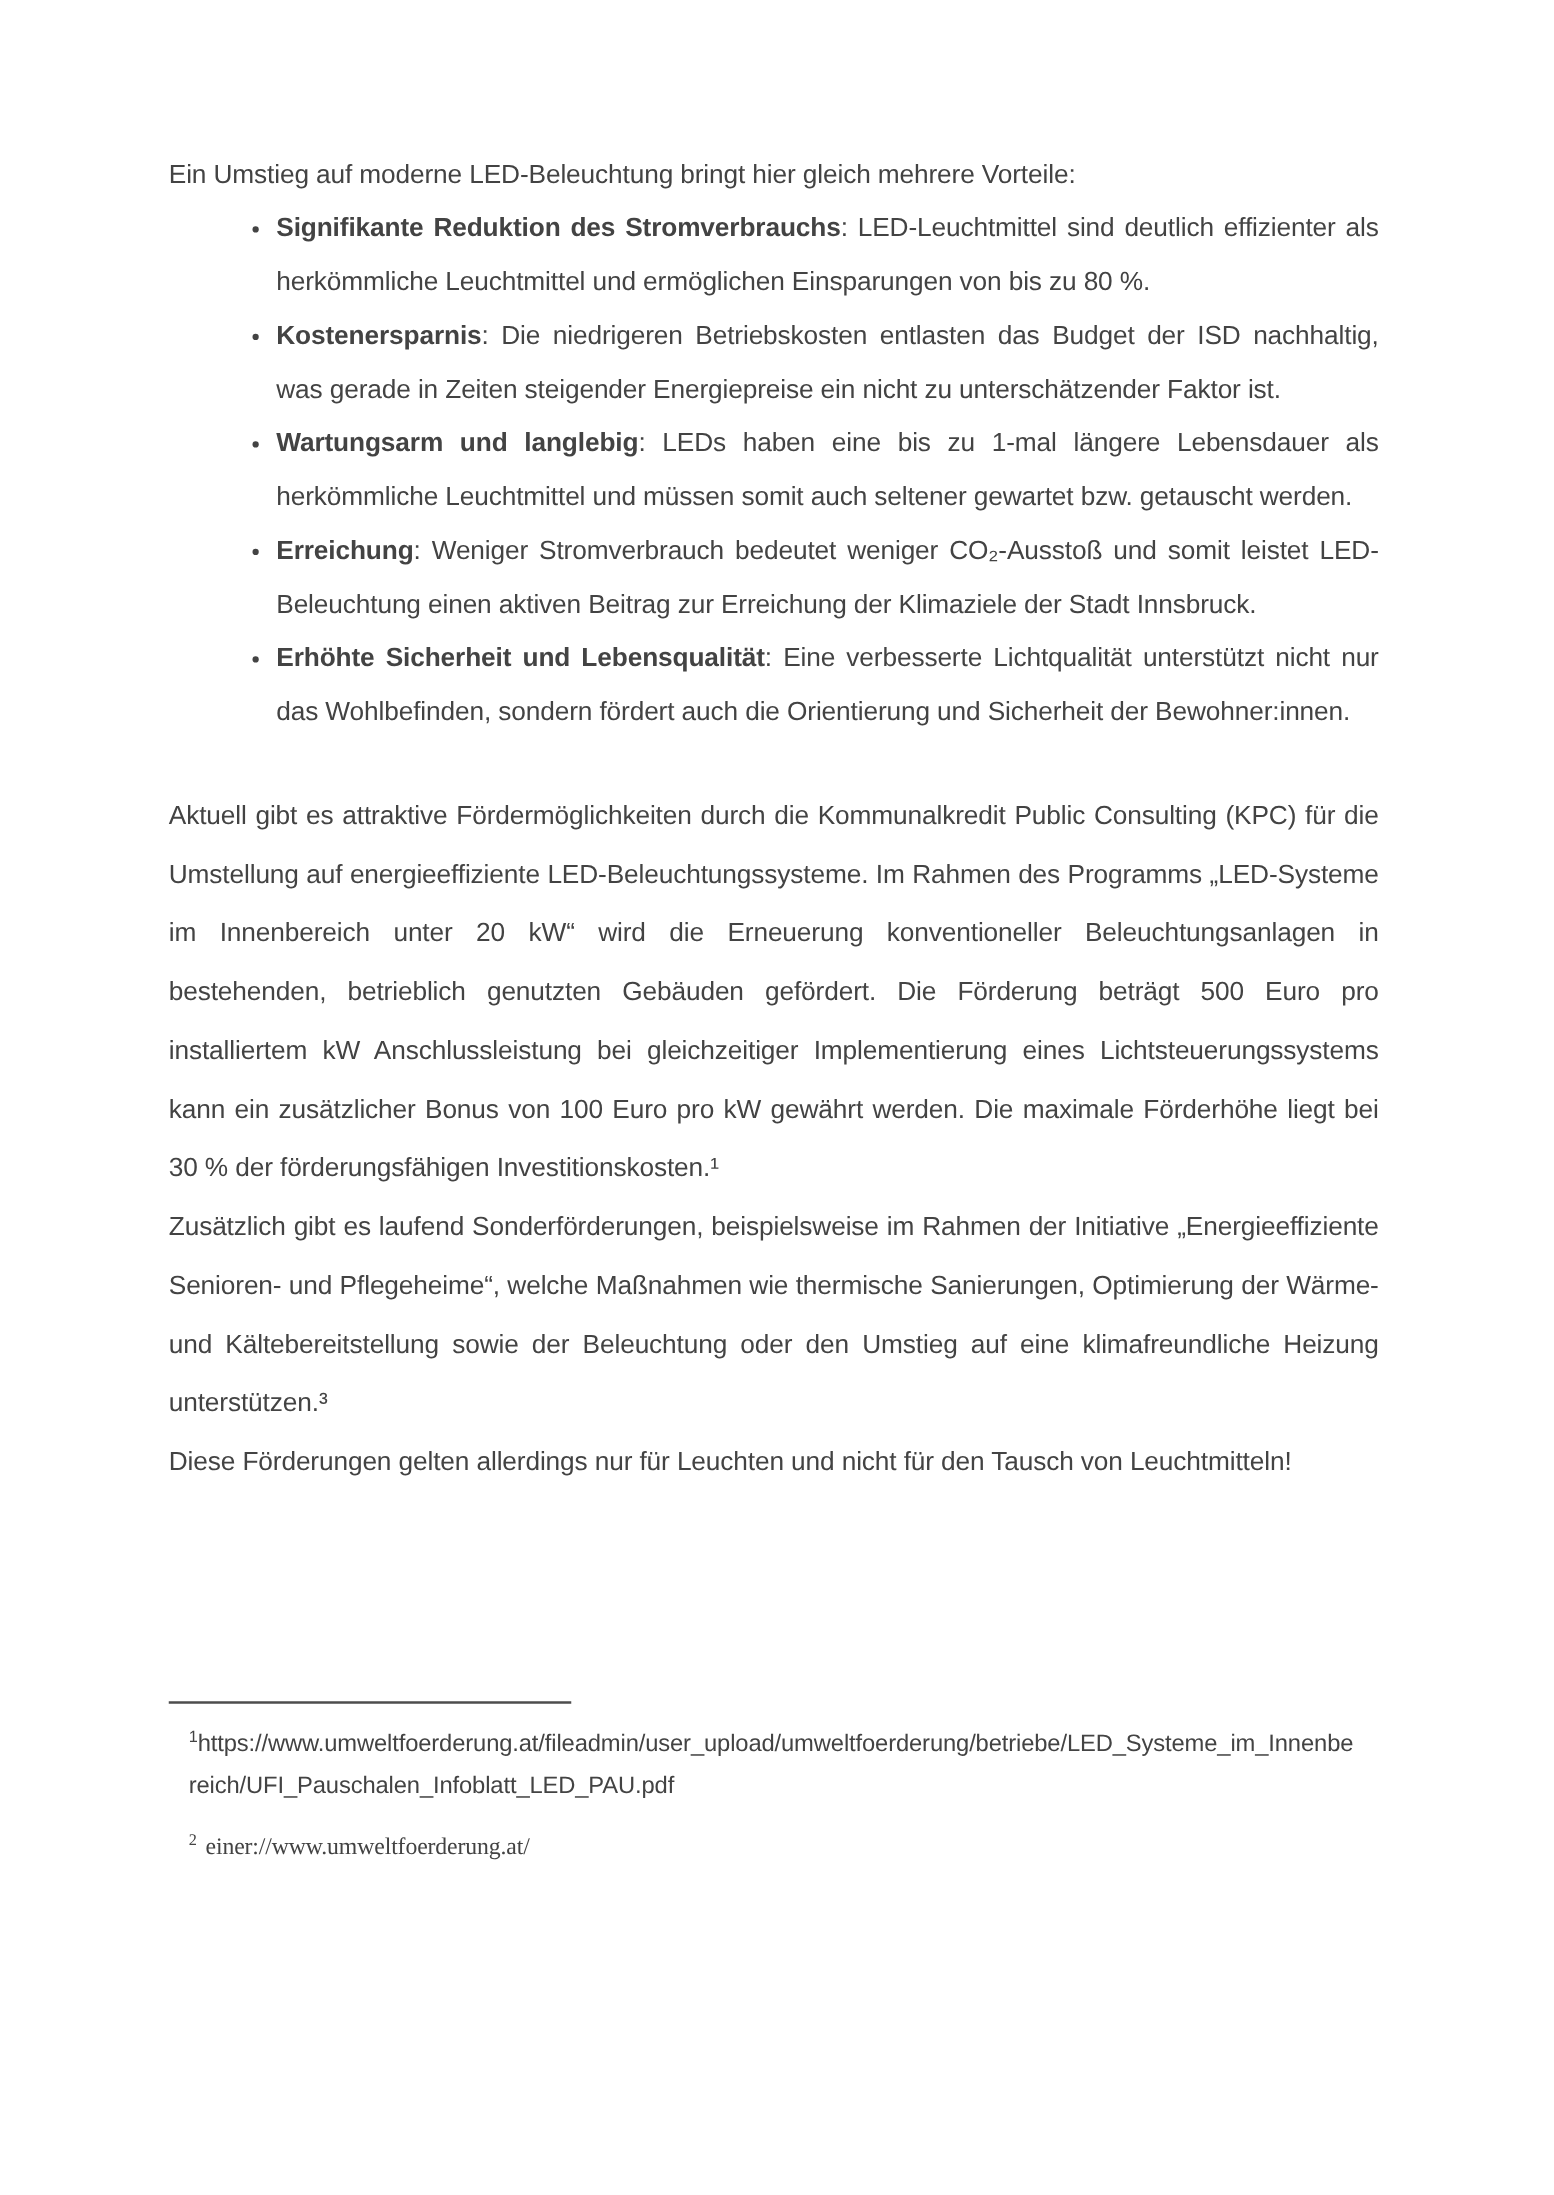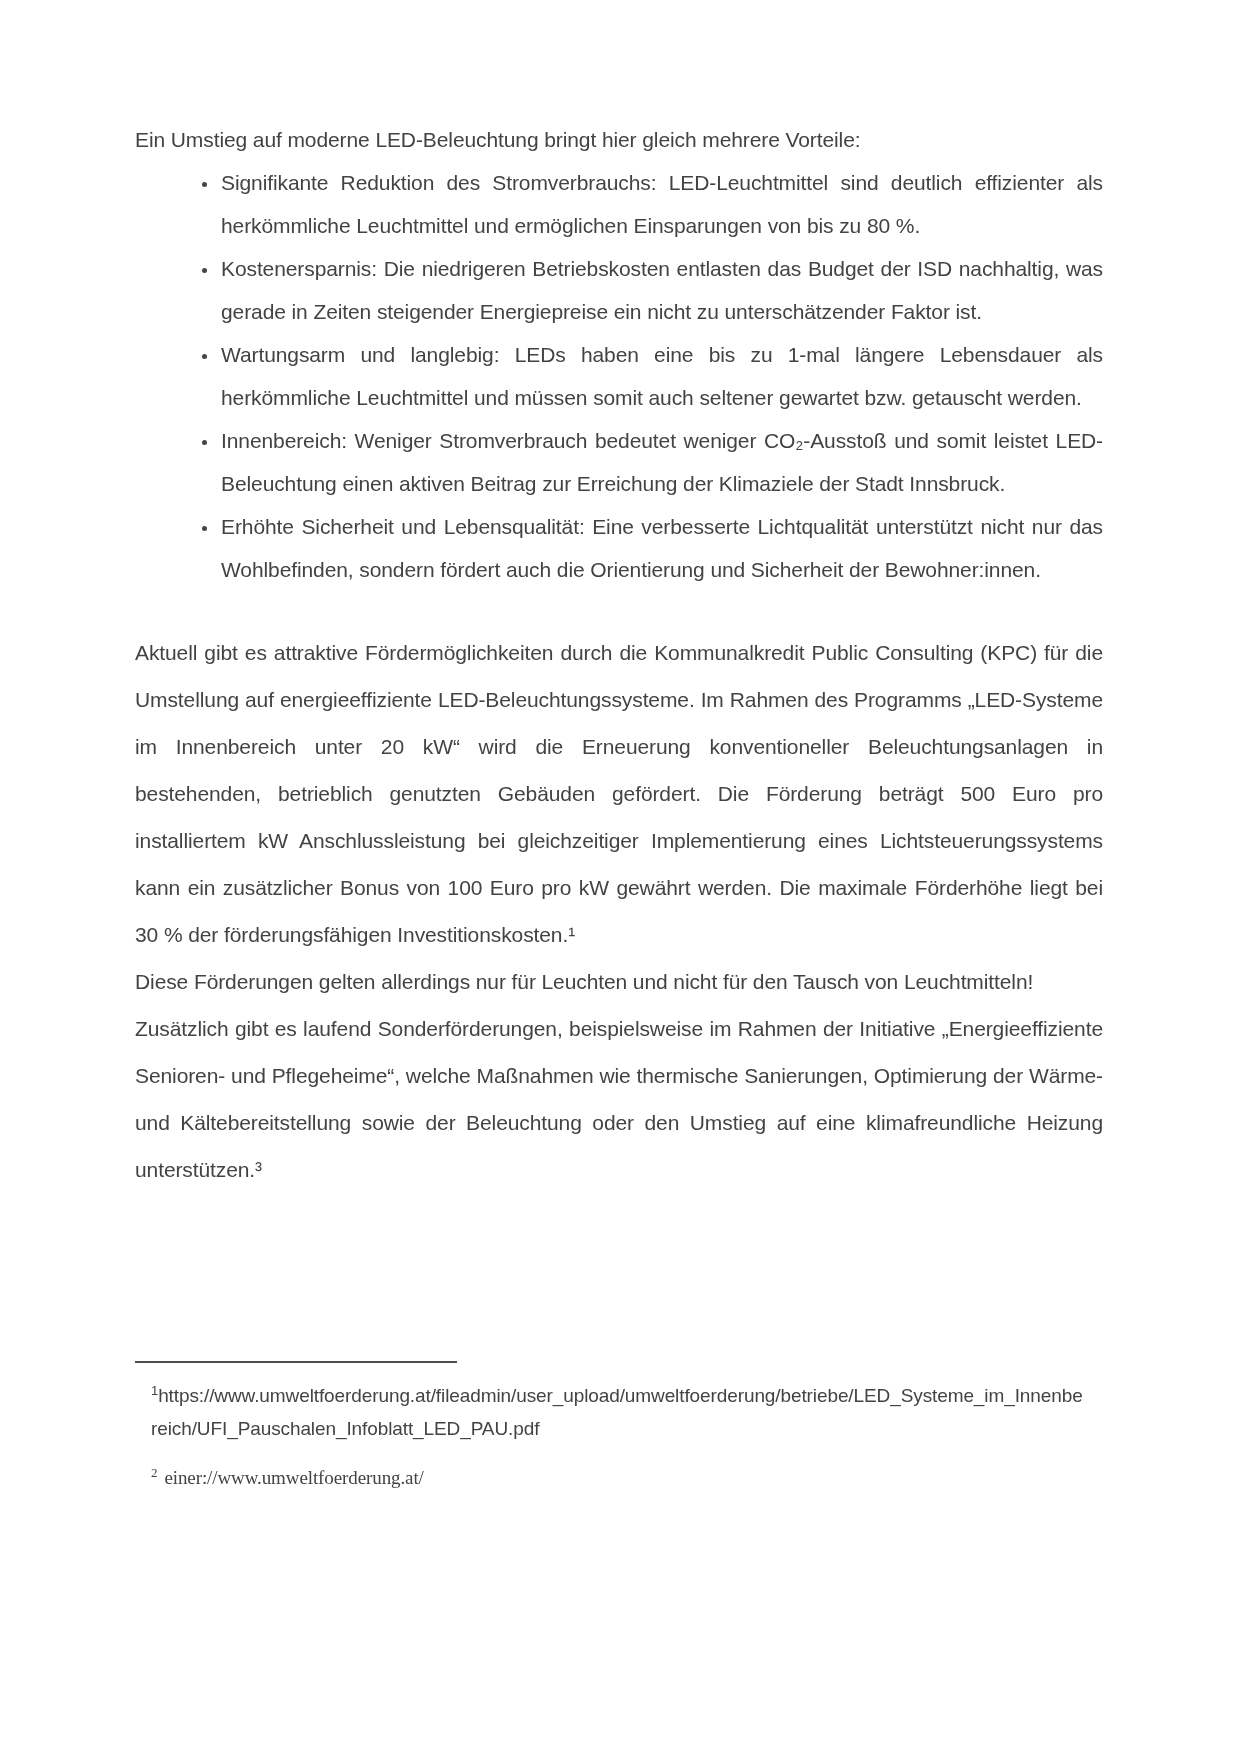--- a/index.html
+++ b/index.html
@@ -38,21 +38,21 @@
     line-height: 43px;
     text-align: justify;
     letter-spacing: -0.1px;
     padding-left: 2px;
   }
   ul.advantages li::marker {
     font-size: 17px;
     color: #434343;
   }
   .lead {
-    font-weight: normal;
+    font-weight: bold;
   }
   p.body-par {
     margin: 0;
     font-size: 21px;
     line-height: 47px;
     text-align: justify;
     letter-spacing: -0.1px;
   }
   p.body-par.first {
     margin-top: 38px;
@@ -89,30 +89,30 @@
 <body>
 
 <div class="page">
 
   <p class="intro">Ein Umstieg auf moderne LED-Beleuchtung bringt hier gleich mehrere Vorteile:</p>
 
   <ul class="advantages">
     <li><span class="lead">Signifikante Reduktion des Stromverbrauchs</span><span>: LED-Leuchtmittel sind deutlich effizienter als herkömmliche Leuchtmittel und ermöglichen Einsparungen von bis zu 80 %.</span></li>
     <li><span class="lead">Kostenersparnis</span><span>: Die niedrigeren Betriebskosten entlasten das Budget der ISD nachhaltig, was gerade in Zeiten steigender Energiepreise ein nicht zu unterschätzender Faktor ist.</span></li>
     <li><span class="lead">Wartungsarm und langlebig</span><span>: LEDs haben eine bis zu 1-mal längere Lebensdauer als herkömmliche Leuchtmittel und müssen somit auch seltener gewartet bzw. getauscht werden.</span></li>
-    <li><span class="lead">Innenbereich</span><span>: Weniger Stromverbrauch bedeutet weniger CO₂-Ausstoß und somit leistet LED-Beleuchtung einen aktiven Beitrag zur Erreichung der Klimaziele der Stadt Innsbruck.</span></li>
+    <li><span class="lead">Erreichung</span><span>: Weniger Stromverbrauch bedeutet weniger CO₂-Ausstoß und somit leistet LED-Beleuchtung einen aktiven Beitrag zur Erreichung der Klimaziele der Stadt Innsbruck.</span></li>
     <li><span class="lead">Erhöhte Sicherheit und Lebensqualität</span><span>: Eine verbesserte Lichtqualität unterstützt nicht nur das Wohlbefinden, sondern fördert auch die Orientierung und Sicherheit der Bewohner:innen.</span></li>
   </ul>
 
   <p class="body-par first">Aktuell gibt es attraktive Fördermöglichkeiten durch die Kommunalkredit Public Consulting (KPC) für die Umstellung auf energieeffiziente LED-Beleuchtungssysteme. Im Rahmen des Programms „LED-Systeme im Innenbereich unter 20 kW“ wird die Erneuerung konventioneller Beleuchtungsanlagen in bestehenden, betrieblich genutzten Gebäuden gefördert. Die Förderung beträgt 500 Euro pro installiertem kW Anschlussleistung bei gleichzeitiger Implementierung eines Lichtsteuerungssystems kann ein zusätzlicher Bonus von 100 Euro pro kW gewährt werden. Die maximale Förderhöhe liegt bei 30 % der förderungsfähigen Investitionskosten.¹</p>
 
 
+  <p class="body-par">Zusätzlich gibt es laufend Sonderförderungen, beispielsweise im Rahmen der Initiative „Energieeffiziente Senioren- und Pflegeheime“, welche Maßnahmen wie thermische Sanierungen, Optimierung der Wärme- und Kältebereitstellung sowie der Beleuchtung oder den Umstieg auf eine klimafreundliche Heizung unterstützen.³</p>
+
   <p class="body-par">Diese Förderungen gelten allerdings nur für Leuchten und nicht für den Tausch von Leuchtmitteln!</p>
-
-  <p class="body-par">Zusätzlich gibt es laufend Sonderförderungen, beispielsweise im Rahmen der Initiative „Energieeffiziente Senioren- und Pflegeheime“, welche Maßnahmen wie thermische Sanierungen, Optimierung der Wärme- und Kältebereitstellung sowie der Beleuchtung oder den Umstieg auf eine klimafreundliche Heizung unterstützen.³</p>
 
   <div class="footnote-sep"></div>
 
   <div class="footnotes">
     <p class="fn"><sup>1</sup><span>https://www.umweltfoerderung.at/fileadmin/user_upload/umweltfoerderung/betriebe/LED_Systeme_im_Innenbereich/UFI_Pauschalen_Infoblatt_LED_PAU.pdf</span></p>
     <p class="fn serif"><sup>2</sup><span>einer://www.umweltfoerderung.at/</span></p>
   </div>
 
 </div>
 

